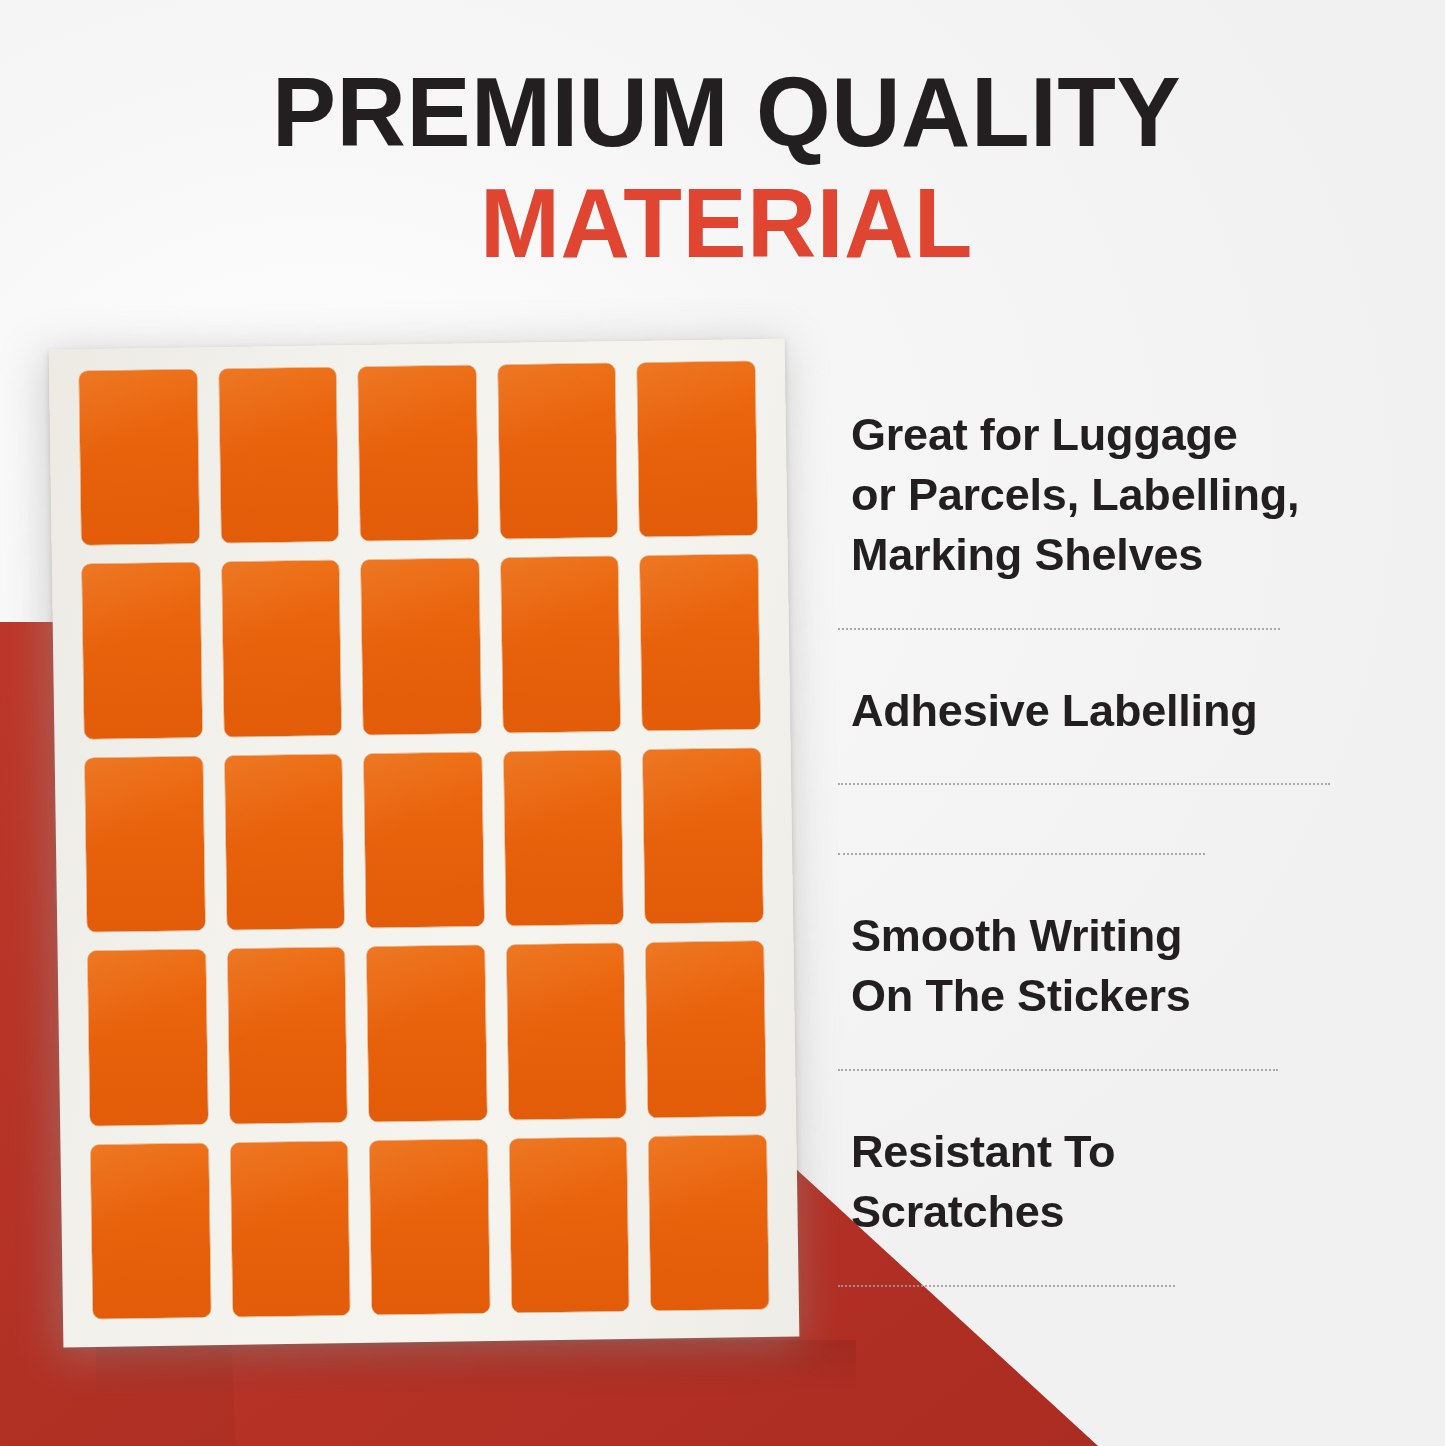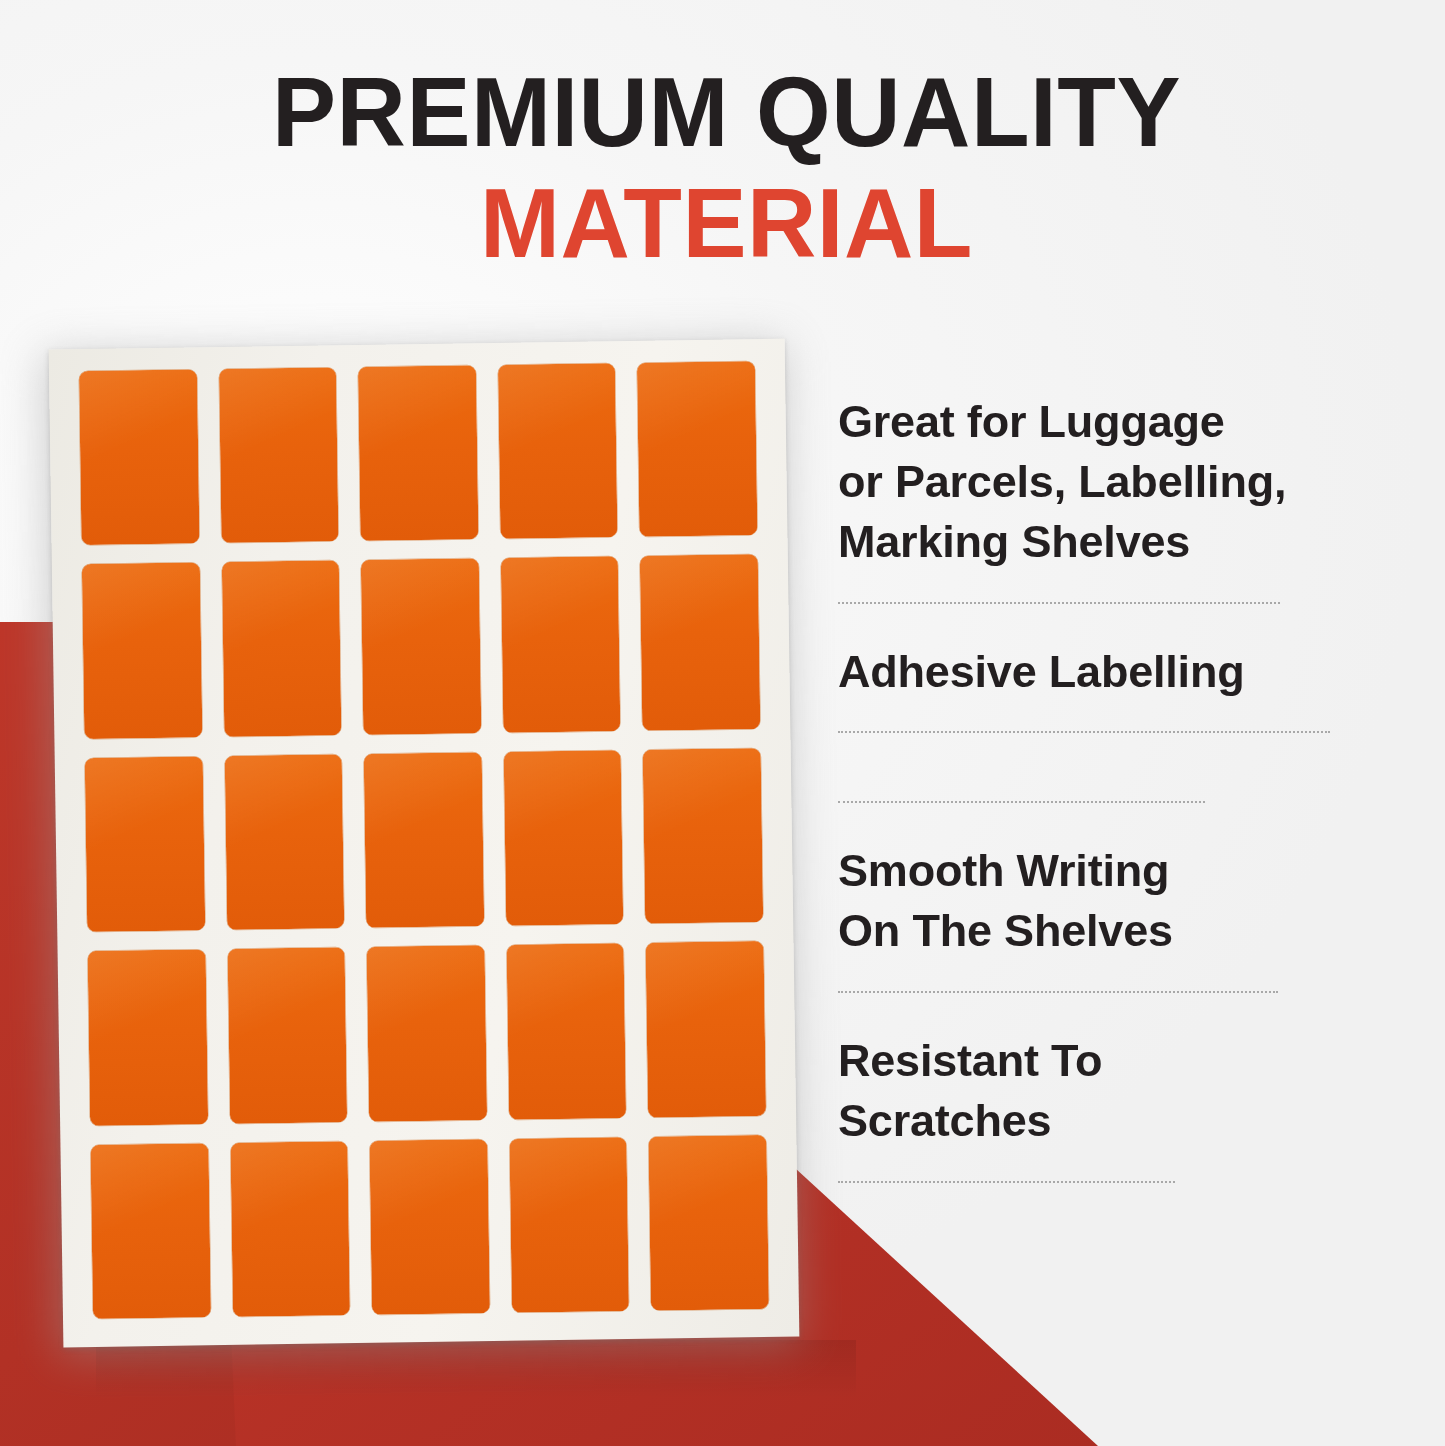--- a/index.html
+++ b/index.html
@@ -121,21 +121,21 @@
     width: 560px;
   }
   .feature-row { position: relative; }
   .feature-text {
     font-family: "Liberation Sans", sans-serif;
     font-size: 45px;
     line-height: 1.33;
     font-weight: 700;
     color: #231f20;
     letter-spacing: -0.2px;
-    margin: 0;
+    margin: 13px;
     white-space: pre-line;
   }
   .divider {
     height: 0;
     border-top: 2px dotted #9c9c9c;
     opacity: 0.85;
     margin: 0;
   }
   .sp-a { height: 30px; }
   .sp-b { height: 38px; }
@@ -217,21 +217,21 @@
     <div class="sp-a"></div>
     <div class="divider" style="width: 492px;"></div>
     <div class="sp-b"></div>
 
     <div class="sp-a"></div>
     <div class="divider" style="width: 367px;"></div>
     <div class="sp-b"></div>
 
     <div class="feature-row">
       <div class="feature-text">Smooth Writing
-On The Shelves</div>
+On The Stickers</div>
     </div>
     <div class="sp-a"></div>
     <div class="divider" style="width: 440px;"></div>
     <div class="sp-b"></div>
 
     <div class="feature-row">
       <div class="feature-text">Resistant To
 Scratches</div>
     </div>
     <div class="sp-a"></div>

